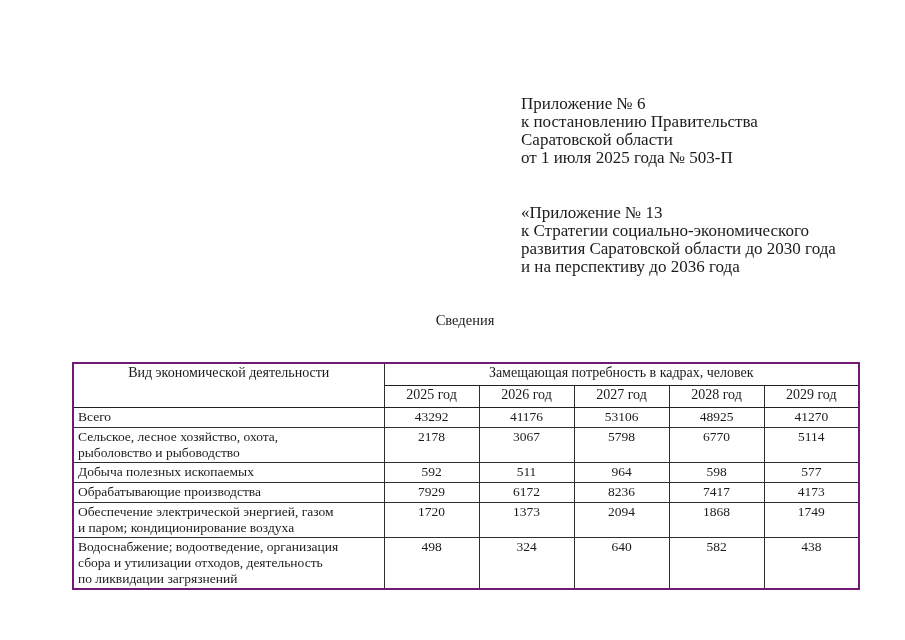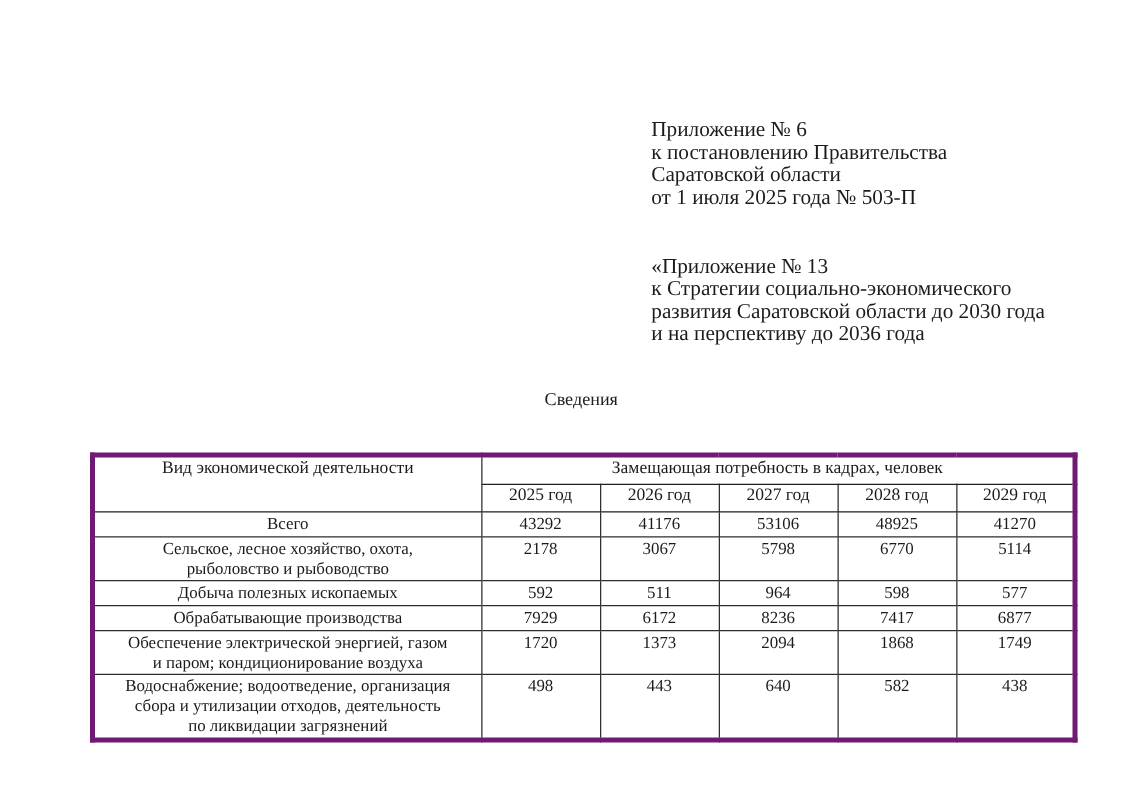--- a/index.html
+++ b/index.html
@@ -40,21 +40,21 @@
     table-layout: fixed;
     font-size: 13.5px;
     line-height: 16px;
   }
   table.staffing th, table.staffing td {
     border: 1px solid #2e2e2e;
     padding: 1px 4px;
     vertical-align: top;
     font-weight: normal;
   }
-  table.staffing { border: 4px solid #701a75; }
+  table.staffing { border: 2px solid #701a75; }
   table.staffing thead th { border-bottom-color: #1f1f1f; }
 
   th.activity-h {
     font-weight: bold;
     text-align: center;
     vertical-align: middle;
     font-size: 14px;
   }
   th.group-h {
     font-weight: bold;
@@ -63,21 +63,21 @@
     font-size: 14px;
   }
   th.year-h {
     font-weight: bold;
     text-align: center;
     height: 19px;
     font-size: 14px;
     margin-top: 44px;
   }
   td.label-cell {
-    text-align: center;
+    text-align: left;
     white-space: pre-line;
     padding-left: 5px;
   }
   td.value-cell {
     text-align: center;
   }
   tr.r-single td { height: 17px; }
 </style>
 </head>
 <body>
@@ -147,35 +147,35 @@
       <td class="value-cell">964</td>
       <td class="value-cell">598</td>
       <td class="value-cell">577</td>
     </tr>
     <tr class="r-single">
       <td class="label-cell">Обрабатывающие производства</td>
       <td class="value-cell">7929</td>
       <td class="value-cell">6172</td>
       <td class="value-cell">8236</td>
       <td class="value-cell">7417</td>
-      <td class="value-cell">6877</td>
+      <td class="value-cell">4173</td>
     </tr>
     <tr>
       <td class="label-cell">Обеспечение электрической энергией, газом
 и паром; кондиционирование воздуха</td>
       <td class="value-cell">1720</td>
       <td class="value-cell">1373</td>
       <td class="value-cell">2094</td>
       <td class="value-cell">1868</td>
       <td class="value-cell">1749</td>
     </tr>
     <tr>
       <td class="label-cell">Водоснабжение; водоотведение, организация
 сбора и утилизации отходов, деятельность
 по ликвидации загрязнений</td>
       <td class="value-cell">498</td>
-      <td class="value-cell">443</td>
+      <td class="value-cell">324</td>
       <td class="value-cell">640</td>
       <td class="value-cell">582</td>
       <td class="value-cell">438</td>
     </tr>
   </tbody>
 </table>
 
 </body></html>

